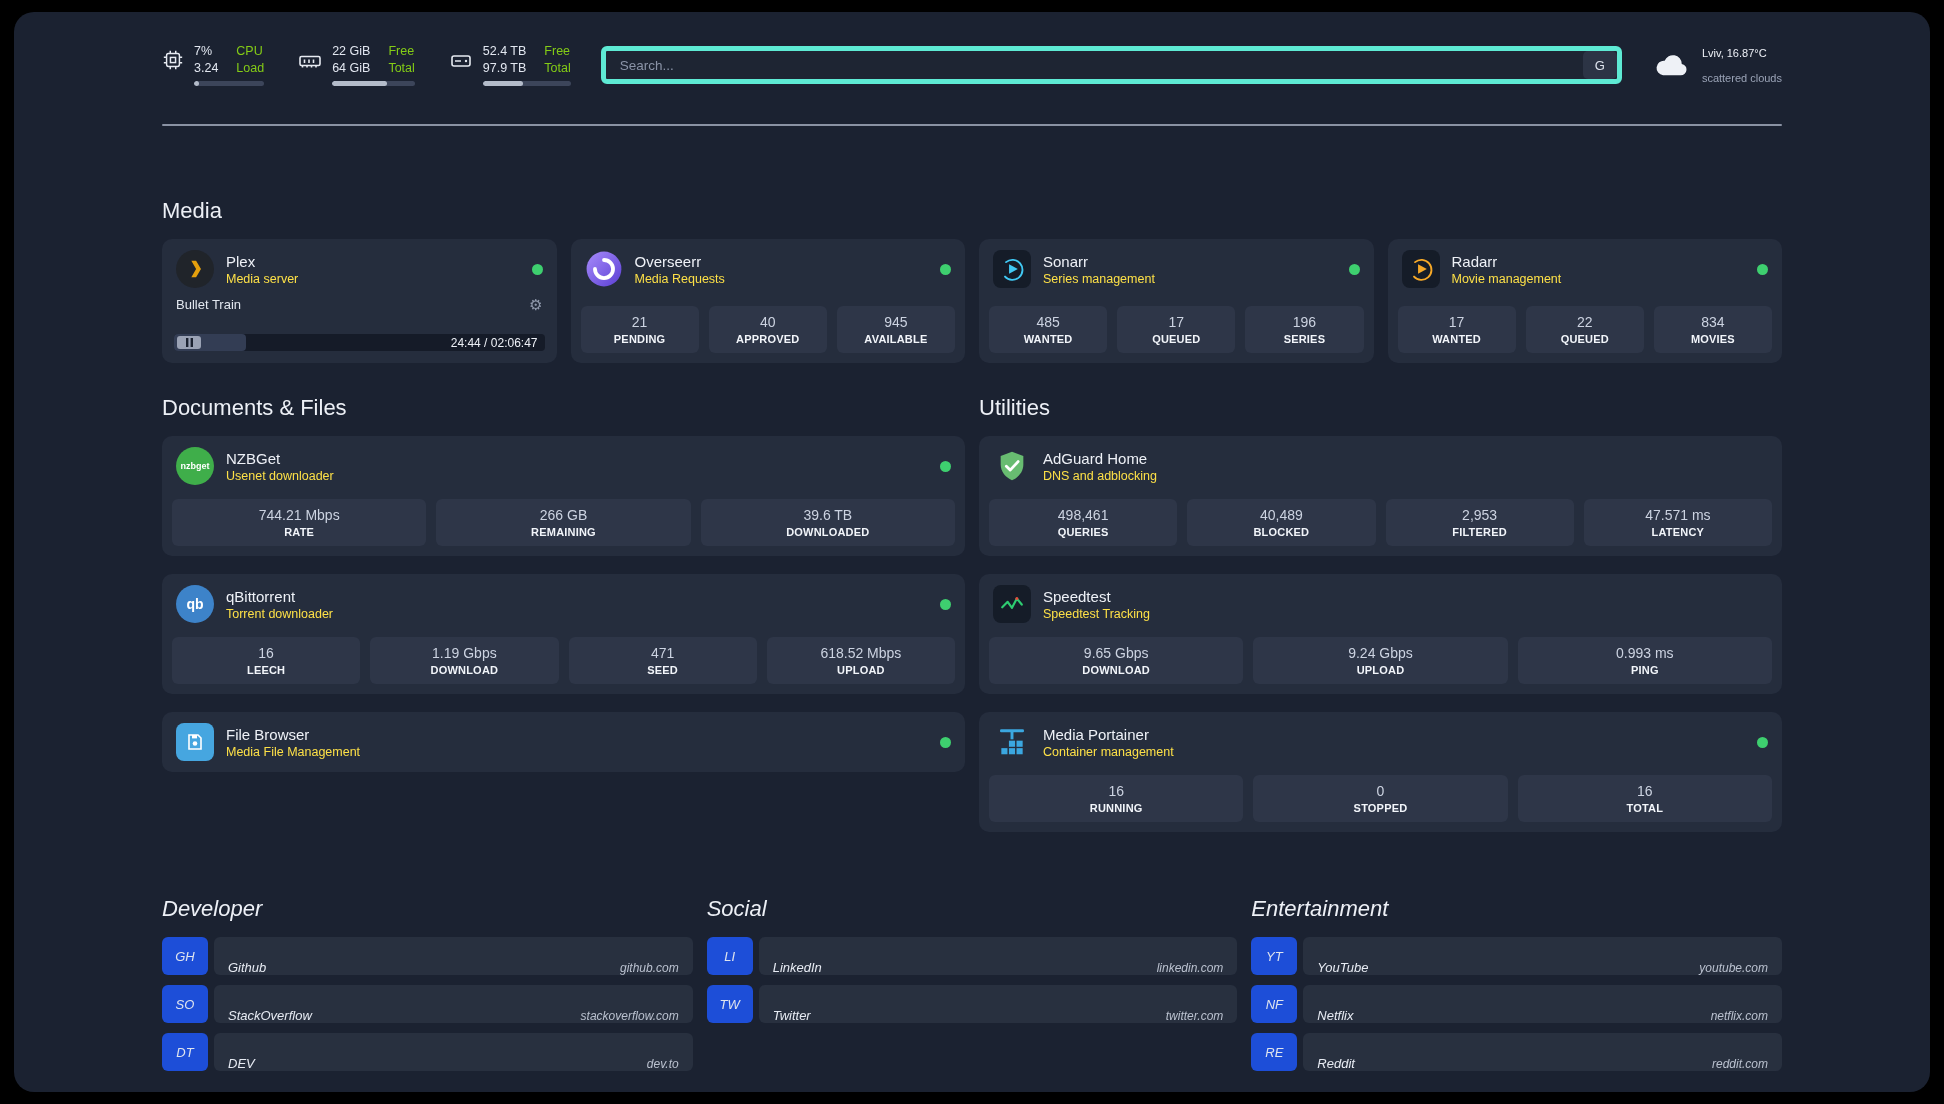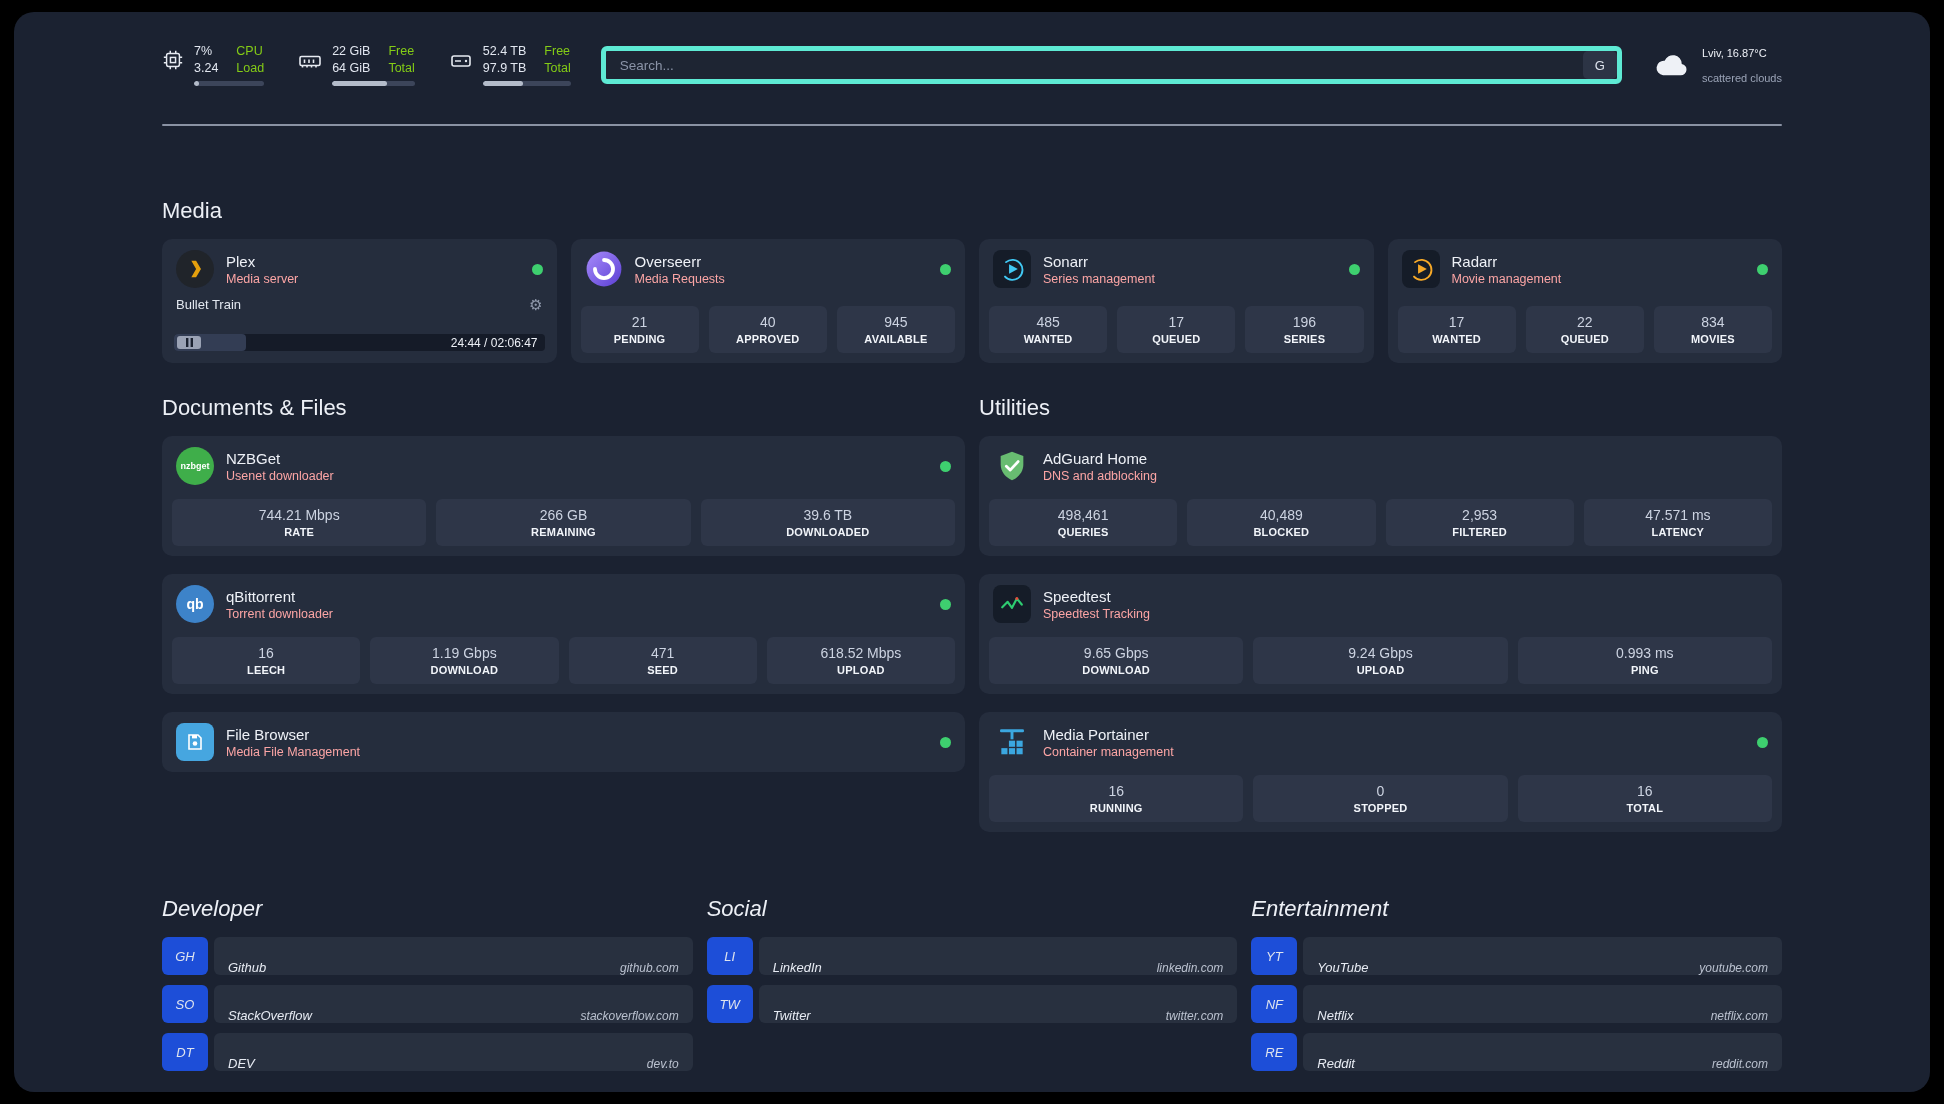--- a/index.html
+++ b/index.html
@@ -43,21 +43,21 @@
   .card{background:#252d3d;border-radius:10px;display:flex;flex-direction:column;}
   .card.h124{height:124px;}
   .card.h120{height:120px;}
   .card.h60{height:60px;justify-content:center;}
   .card-head{display:flex;align-items:center;gap:12px;padding:11px 14px 8px;}
   .card.h60 .card-head{padding:0 14px;}
   .app-icon{width:38px;height:38px;flex:none;display:flex;align-items:center;justify-content:center;border-radius:8px;}
   .icon-circle{border-radius:50%;}
   .tile-dark{background:#151c28;}
   .app-name{font-size:15px;color:#eef1f7;}
-  .app-desc{font-size:12.5px;color:#fca5a5;margin-top:2px;}
+  .app-desc{font-size:12.5px;color:#fde047;margin-top:2px;}
   .dot{margin-left:auto;width:11px;height:11px;border-radius:50%;background:#3ecf6f;flex:none;}
   .stats{display:flex;gap:10px;padding:0 10px 10px;margin-top:auto;}
   .stat{flex:1;background:#2e3648;border-radius:6px;text-align:center;padding:7px 4px 8px;}
   .stat-value{font-size:14px;color:#ccd3e1;line-height:1.3;}
   .stat-label{font-size:11px;font-weight:700;color:#f2f5fa;margin-top:2px;letter-spacing:.2px;}
 
   
   .np-row{display:flex;align-items:center;padding:0 14px;margin-top:1px;}
   .np-title{font-size:13px;color:#e2e7ef;}
   .gear{margin-left:auto;color:#8f98ab;font-size:15px;line-height:1;cursor:pointer;}

